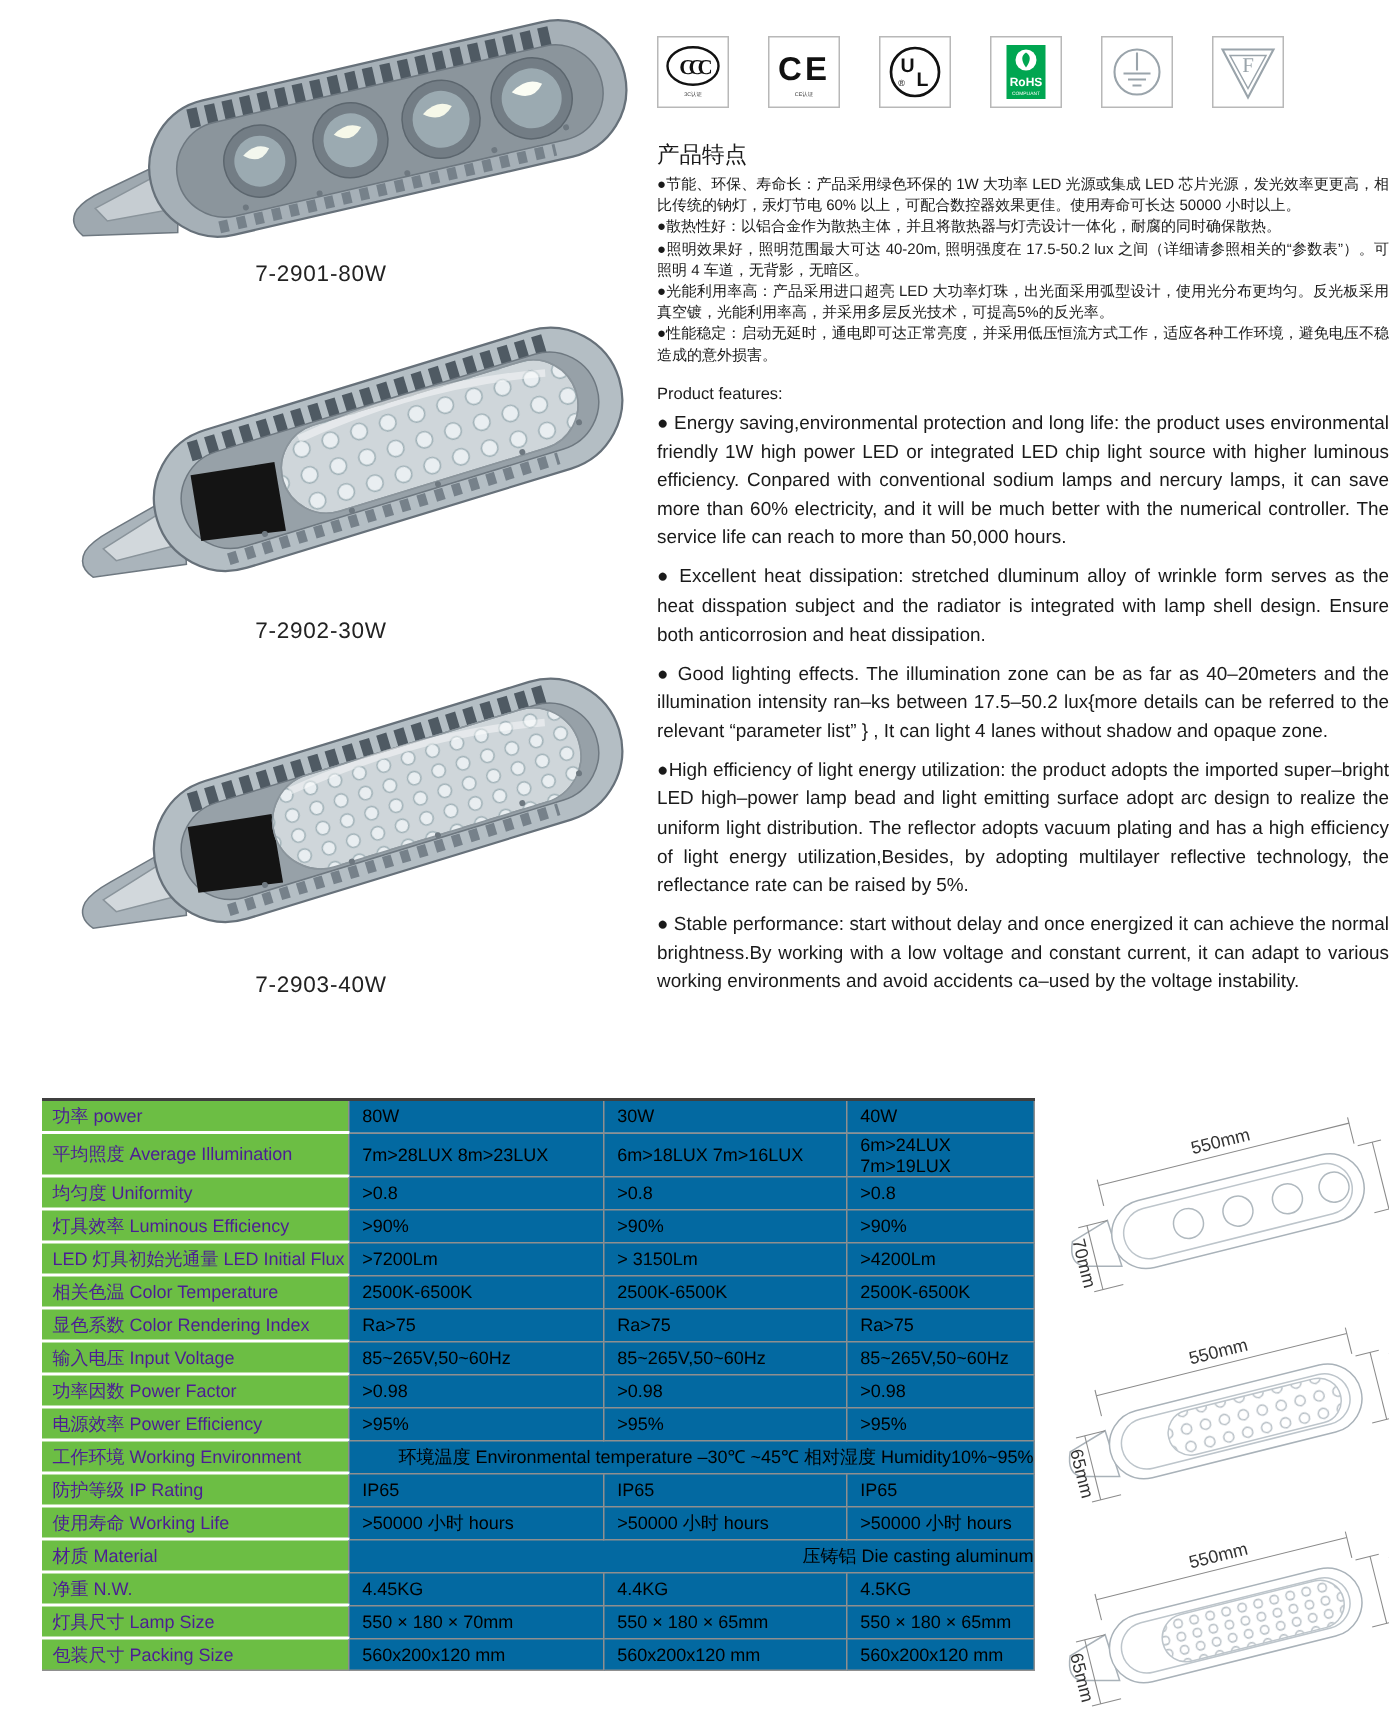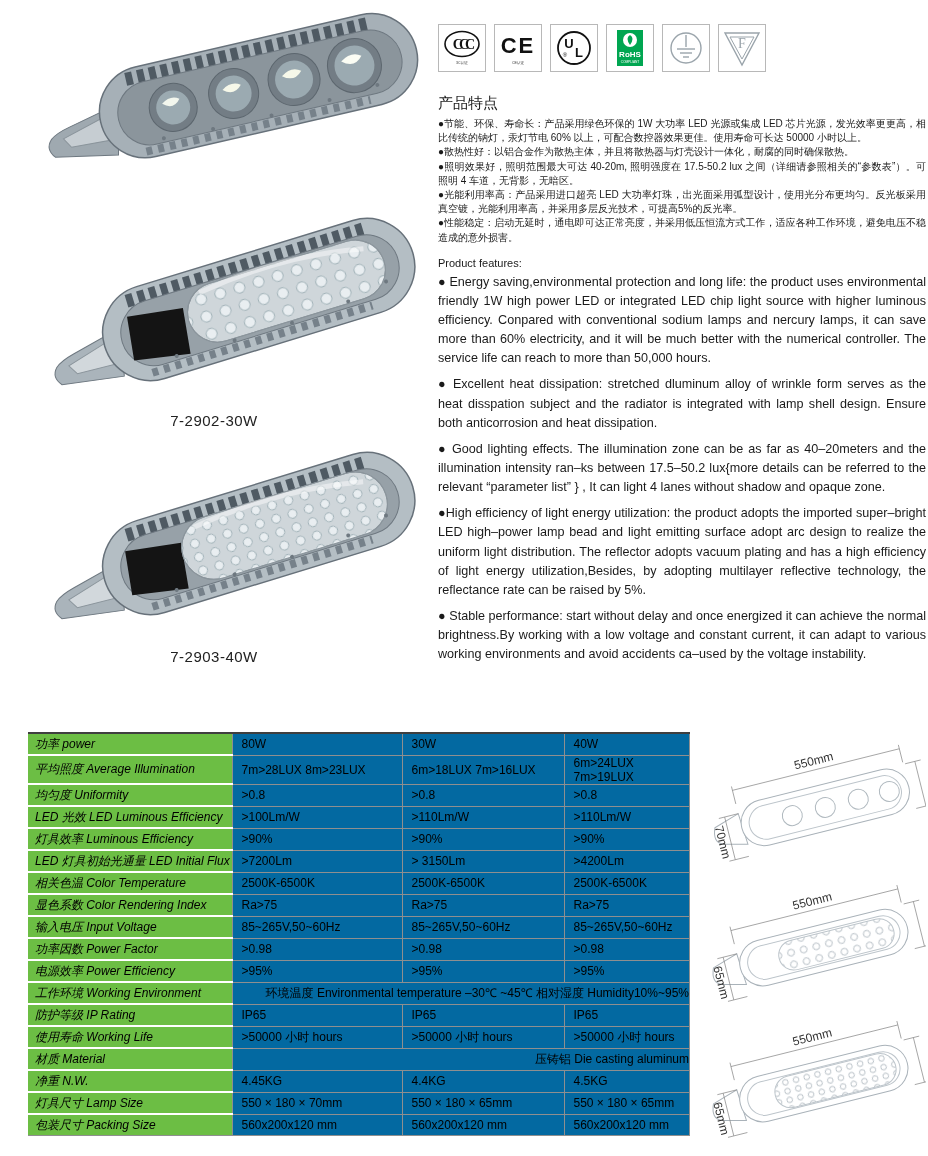--- a/index.html
+++ b/index.html
@@ -4,33 +4,33 @@
 <style>
   html,body{margin:0;padding:0;background:#fff;}
   .page{position:relative;width:928px;height:1156px;background:#fff;overflow:hidden;
         font-family:"Liberation Sans", sans-serif;color:#1a1a1a;}
   
   .prod-svg{position:absolute;}
   .prod-label{position:absolute;left:30px;width:368px;text-align:center;
               font-size:15px;letter-spacing:.5px;color:#222;}
   
   .right-col{position:absolute;left:438px;top:24px;width:488px;}
-  .cert-row{display:flex;gap:8px;}
+  .cert-row{display:flex;gap:26px;}
   .cert-box{width:46px;height:46px;border:1px solid #b8b8b8;background:#fff;
             display:flex;align-items:center;justify-content:center;}
   .sec-title-cn{font-size:15px;font-weight:normal;margin:22px 0 4px 0;}
   .sec-title-en{font-size:11px;margin:12px 0 4px 0;}
   .feat-cn{margin:0;font-size:10px;line-height:1.42;text-align:justify;}
   .feat-en{margin:0 0 7px 0;font-size:12.6px;line-height:1.52;text-align:justify;}
   
   .spec-table{position:absolute;left:28px;top:732px;width:662px;border-collapse:collapse;
               font-size:12px;border-top:2px solid #3f3f3f;table-layout:fixed;}
   .spec-table th{background:#6CBE44;text-align:left;font-weight:normal;
                  border-bottom:2px solid #fff;border-right:1px solid #8f8f8f;
-                 height:20px;padding:0 0 0 7px;color:#000000;font-style:italic;}
+                 height:20px;padding:0 0 0 7px;color:#4c1d95;}
   .spec-table tr:last-child th{border-bottom:1px solid #8f8f8f;}
   .spec-table td{border:1px solid #8f8f8f;height:20px;padding:0 0 0 9px;background:#0369a1;color:#000;}
   .spec-table td.span-cell{text-align:right;padding:0;}
   
   .diagram{position:absolute;}
   .dim-text{font-size:12px;fill:#333;font-family:"Liberation Sans",sans-serif;}
 </style>
 </head>
 <body>
 
@@ -60,20 +60,21 @@
       </g>
       <g fill="#6e7880">
         <circle cx="120" cy="112" r="2"></circle>
           <circle cx="170" cy="114" r="2"></circle>
           <circle cx="230" cy="114" r="2"></circle>
         <circle cx="290" cy="112" r="2"></circle>
           <circle cx="340" cy="108" r="2"></circle>
       </g>
     </g>
   </svg>
+  <div class="prod-label" style="top:174px">7-2901-80W</div>
 
   <svg class="prod-svg" style="left:35px;top:210px" width="392" height="196" viewBox="0 0 392 196">
     <defs>
       <pattern id="p2leds" width="20" height="18" patternUnits="userSpaceOnUse">
         <circle cx="10" cy="9" r="5.5" fill="#e9eef1" stroke="#9fb0b6"></circle>
       </pattern>
     </defs>
     <g transform="rotate(-17 196 98)">
       <path d="M12 104 Q4 112 12 122 L74 132 L86 84 L32 96 Q18 99 12 104 Z" fill="#aab4bb" stroke="#6e7880"></path>
       <path d="M24 106 L68 94 L72 118 L30 116 Z" fill="#d2d8dc" stroke="#8a949b"></path>
@@ -214,26 +215,20 @@
           <td>6m&gt;18LUX   7m&gt;16LUX</td>
           <td>6m&gt;24LUX   7m&gt;19LUX</td>
         </tr>
         <tr>
           <th>均匀度  Uniformity</th>
           <td>&gt;0.8</td>
           <td>&gt;0.8</td>
           <td>&gt;0.8</td>
         </tr>
         <tr>
-          <th>LED 光效  LED Luminous Efficiency</th>
-          <td>&gt;100Lm/W</td>
-          <td>&gt;110Lm/W</td>
-          <td>&gt;110Lm/W</td>
-        </tr>
-        <tr>
           <th>灯具效率  Luminous Efficiency</th>
           <td>&gt;90%</td>
           <td>&gt;90%</td>
           <td>&gt;90%</td>
         </tr>
         <tr>
           <th>LED 灯具初始光通量  LED Initial Flux</th>
           <td>&gt;7200Lm</td>
           <td>&gt; 3150Lm</td>
           <td>&gt;4200Lm</td>

